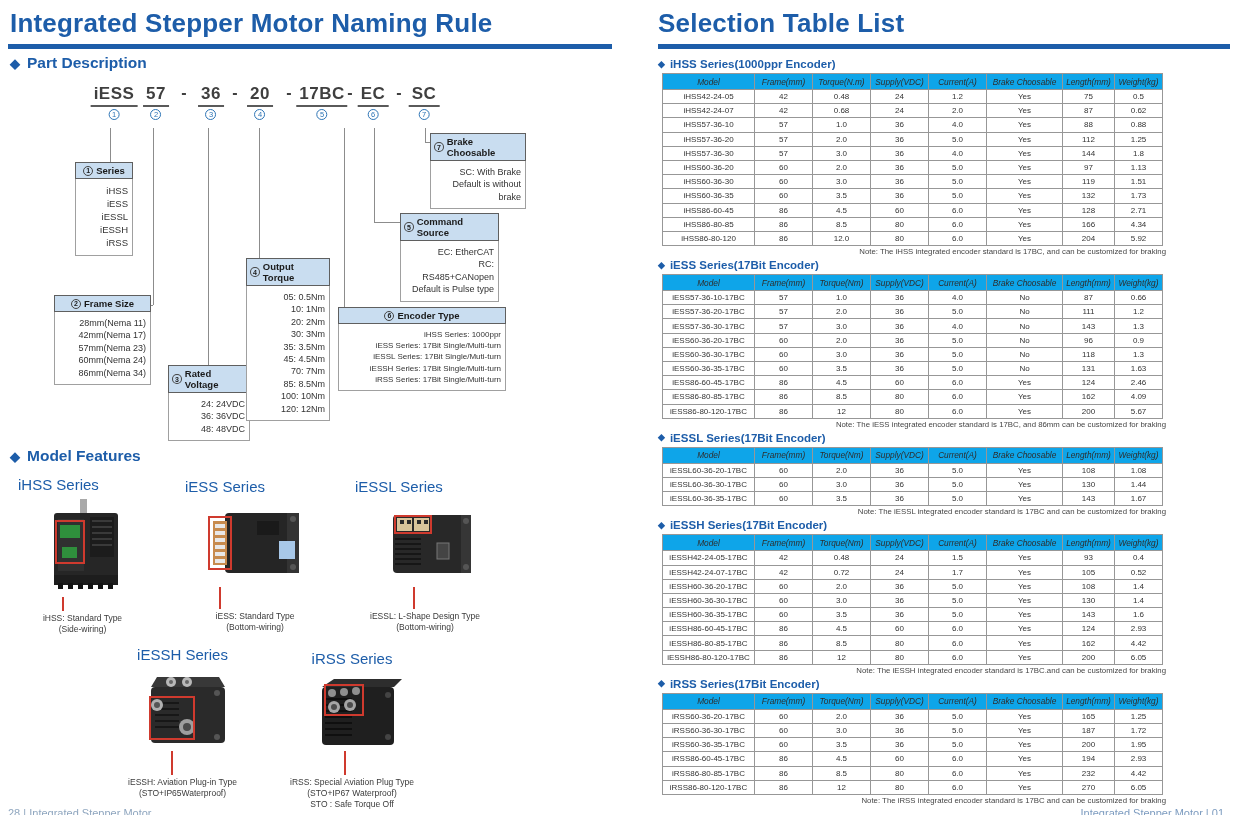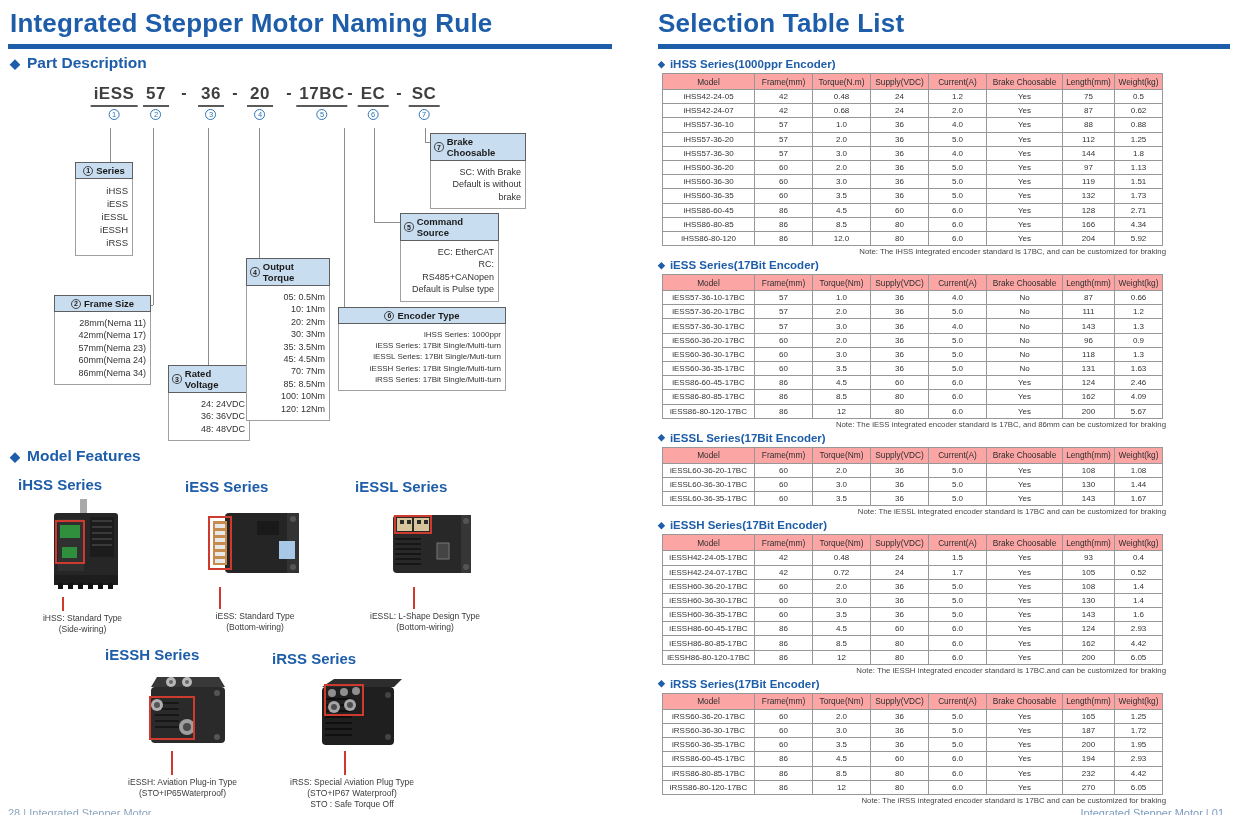--- a/index.html
+++ b/index.html
@@ -32,34 +32,34 @@
             background:#c9ddf0; border:1px solid #5f5f5f; margin:-1px -1px 0 -1px;
             padding:2px 3px; font-weight:bold; font-size:9.5px; color:#1a1a1a; }
   .nbox-h .circ { width:10px; height:10px; font-size:7px; border-color:#1a1a1a00; color:#1a1a1a; border:1px solid #444; }
   .nbox-b { padding:5px 4px 5px 10px; font-size:9px; color:#333; line-height:1.38; text-align:right; }
   .nbox-encoder .nbox-b { font-size:8px; padding-left:5px; line-height:1.4; }
   .nbox-series .nbox-b { font-size:9.5px; }
   .nbox-command .nbox-b, .nbox-brake .nbox-b { padding-left:6px; }
 
   
   .feature { position:absolute; }
-  .f-title { font-size:15px; font-weight:bold; color:#1d5da9; margin-bottom:4px; }
-  .f-title.centered { text-align:left; }
+  .f-title { font-size:15px; font-weight:normal; color:#1d5da9; margin-bottom:4px; }
+  .f-title.centered { text-align:center; }
   .f-img { display:flex; justify-content:center; }
   .pointer { width:2px; background:#cf3a2e; }
   .f-cap { font-size:8.5px; color:#3a3a3a; text-align:center; line-height:1.3; margin-top:2px; }
 
   
   .tables-host { position:absolute; left:658px; top:55px; width:572px; }
   .sec-h { display:flex; align-items:center; gap:5px; color:#1d5da9; font-weight:bold; margin:3px 0 3px 0; }
   .sec-dia { font-size:9px; line-height:1; }
   .sec-h-text { font-size:11.5px; }
   table.sel { border-collapse:collapse; table-layout:fixed; width:500px; margin-left:4px; background:#fff; }
   table.sel th { border:1px solid #979797; font-weight:normal; font-size:8.3px; color:#2e2e2e;
-                 padding:2.5px 2px; background:#fca5a5; text-align:center; }
+                 padding:2.5px 2px; background:#0ea5e9; text-align:center;font-style:italic; }
   table.sel td { border:1px solid #979797; font-size:8px; color:#333;
                  padding:2.1px 2px; text-align:center; white-space:nowrap; overflow:hidden; }
   .tbl-note { width:504px; margin:1px 0 3px 4px; text-align:right; font-size:7.8px; color:#454545; }
 
   
   .footer { position:absolute; top:807px; font-size:11px; }
   .footer-left { left:8px; color:#8fa6bf; }
   .footer-right { right:12px; color:#7d9cc0; }
 </style>
 </head>

